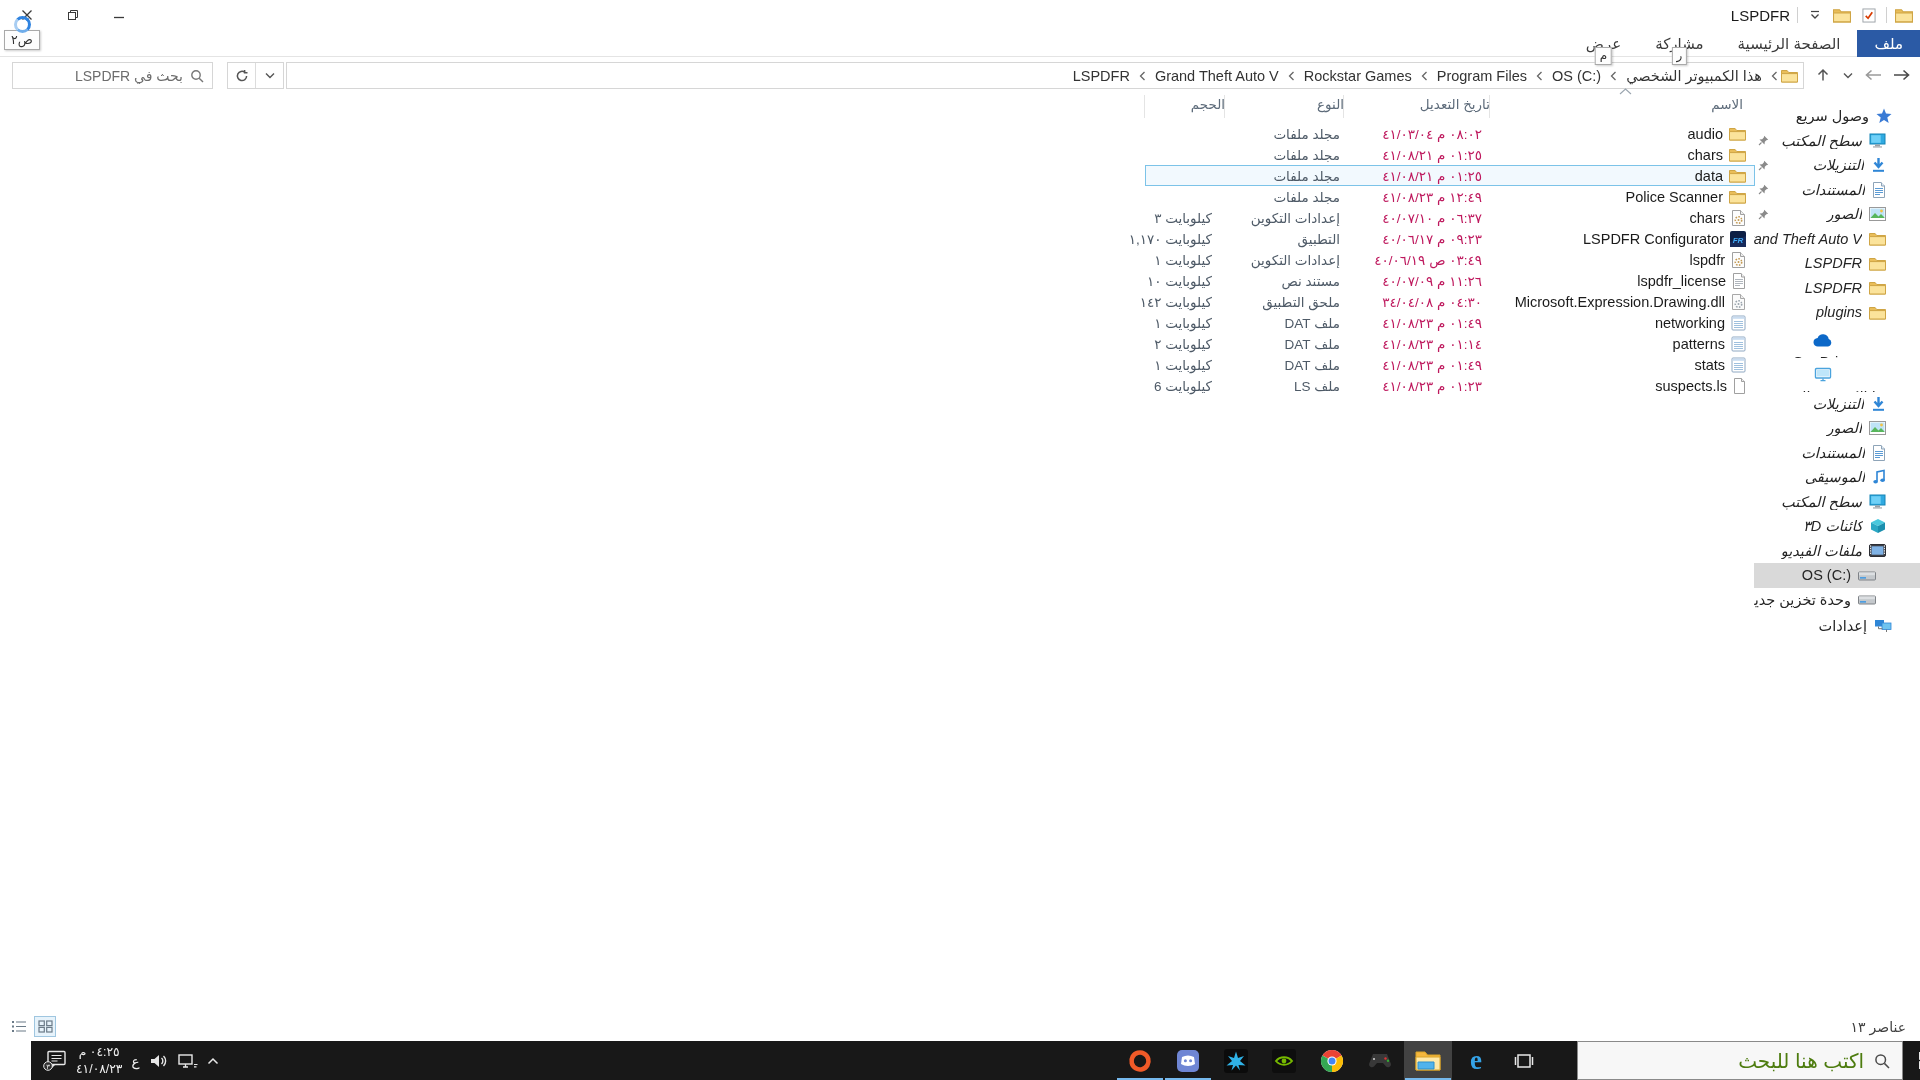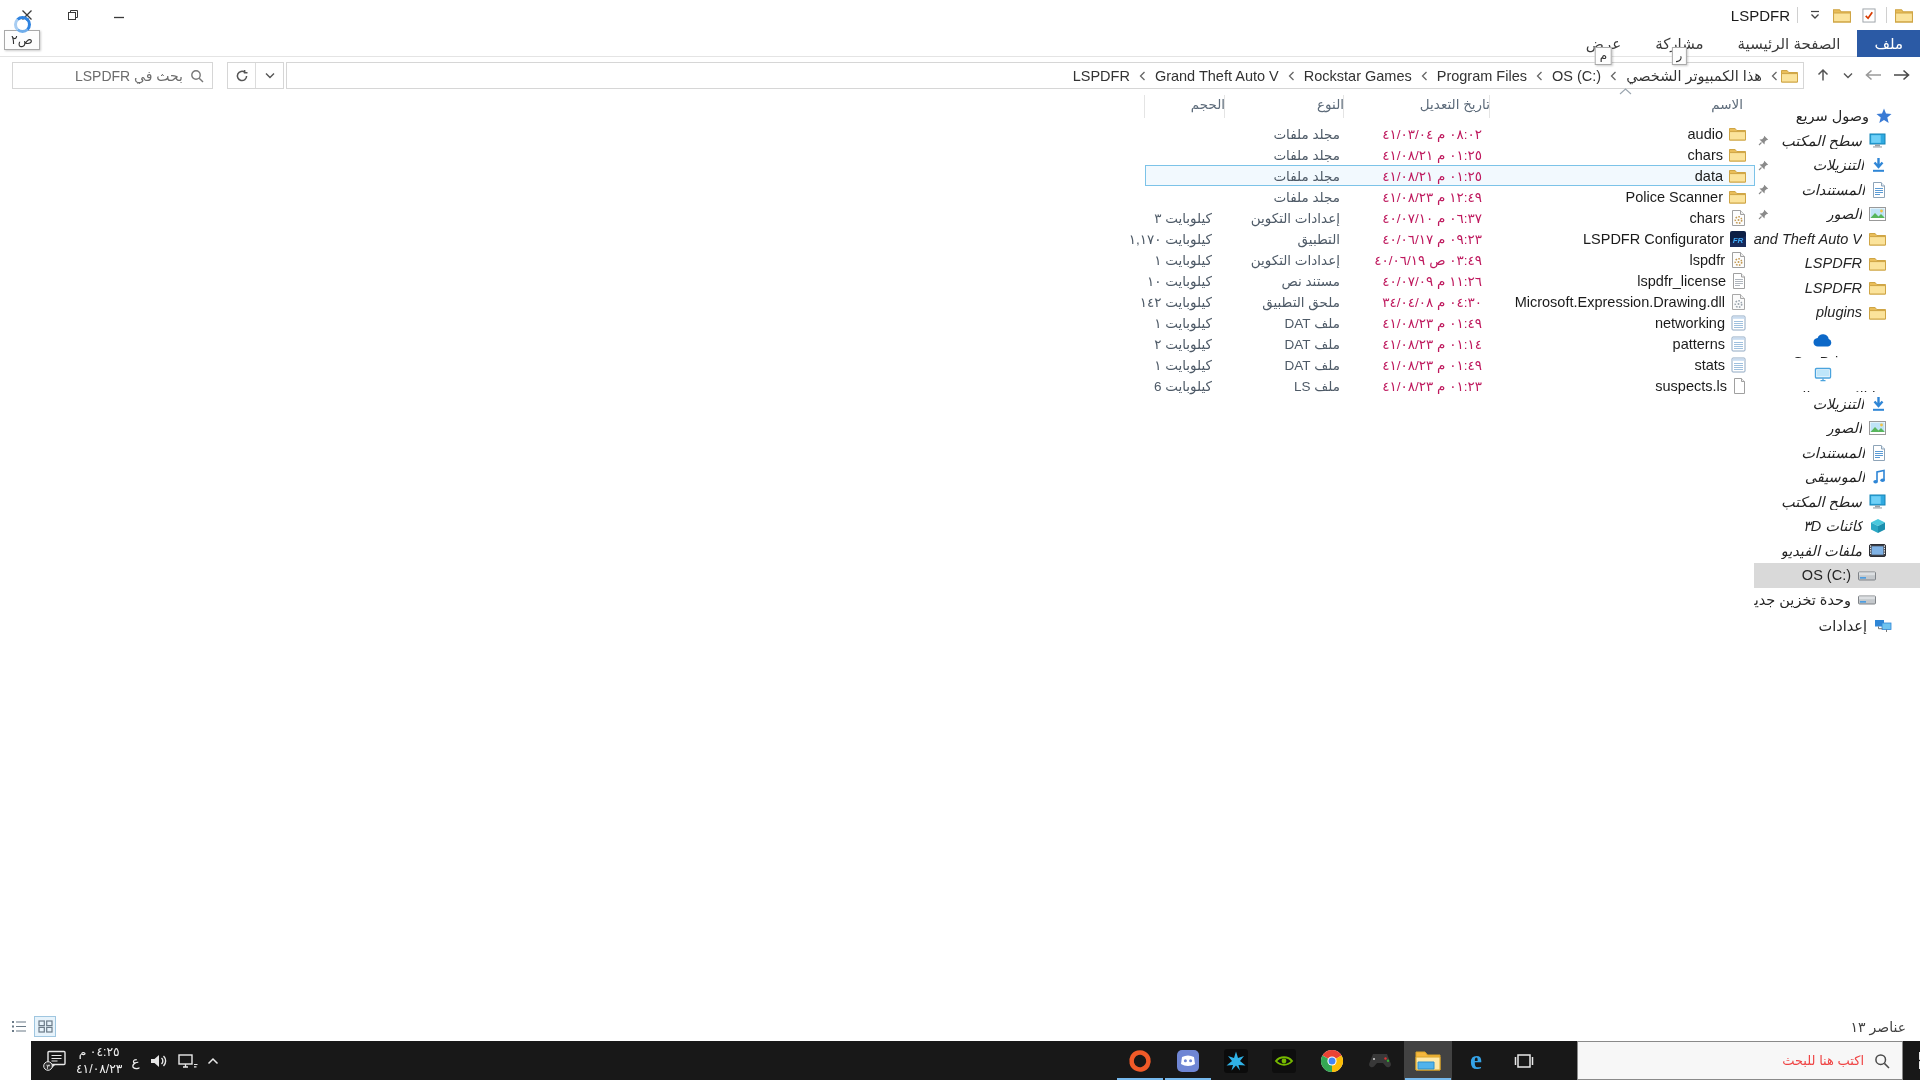--- a/index.html
+++ b/index.html
@@ -89,21 +89,21 @@
   .taskbar{position:absolute;top:1041px;left:4px;width:1920px;height:39px;background:#181818;margin-left:27px;}
   .tray{position:absolute;left:0;top:0;height:39px;display:flex;flex-direction:row;direction:ltr;align-items:center;gap:9px;padding-left:12px;}
   .clock{display:flex;flex-direction:column;align-items:center;justify-content:center;color:#f0f0f0;font-size:12.3px;line-height:1.35;direction:rtl;}
   .lang{color:#f0f0f0;font-size:13.5px;}
   .appstrip{position:absolute;left:1085px;top:0;height:39px;display:flex;flex-direction:row;direction:ltr;}
   .slot{position:relative;width:48px;height:39px;display:flex;align-items:center;justify-content:center;}
   .slot.active{background:#424242;}
   .slot .uline{display:none;}
   .slot.underline .uline{display:block;position:absolute;bottom:0;left:1px;right:1px;height:2px;background:#76b9ed;}
   .tb-search{position:absolute;right:48px;top:0;width:326px;height:39px;background:#f7f7f7;border:1px solid #8a8a8a;display:flex;direction:rtl;align-items:center;gap:10px;padding:0 12px;}
-  .tb-search .ph{font-size:13px;color:#ef4444;}
+  .tb-search .ph{font-size:20px;color:#4d7c0f;}
   .startbtn{position:absolute;right:0;top:0;width:48px;height:39px;display:flex;align-items:center;justify-content:center;}
   .edge-e{font-size:27px;font-weight:bold;color:#35a3e8;font-family:"Liberation Serif","DejaVu Serif",serif;line-height:1;}
 </style>
 </head>
 <body>
 
 <div class="stage">
 
   <div class="titlebar">
     <button class="winbtn btn-close">

